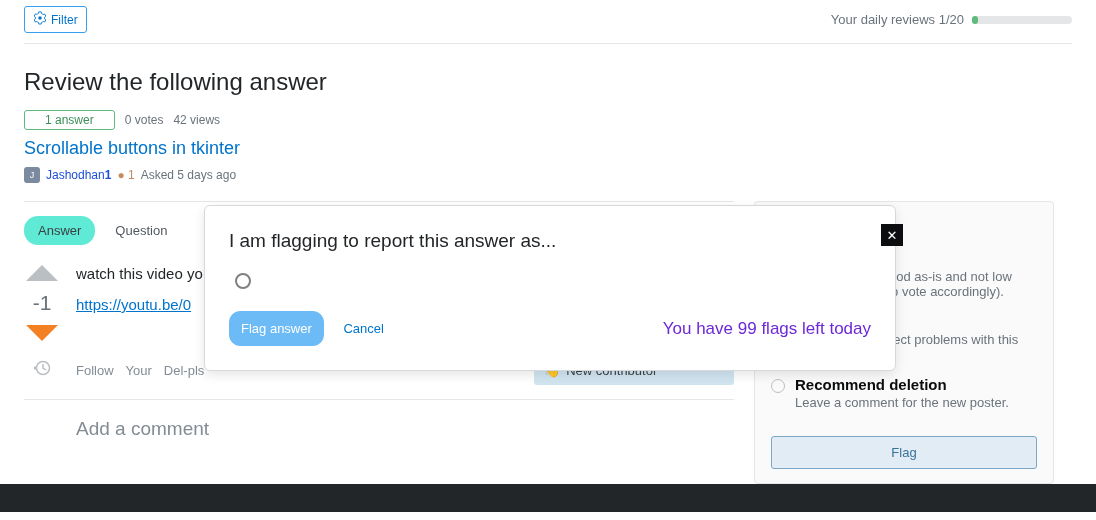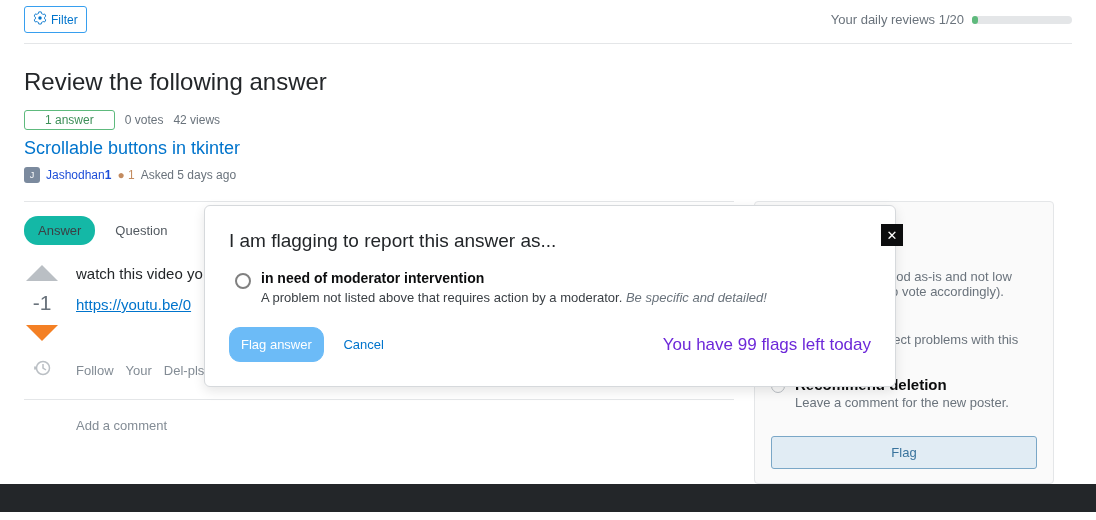--- a/index.html
+++ b/index.html
@@ -123,21 +123,21 @@
     margin-bottom: 20px;
   }
   .tab {
     padding: 7px 14px;
     border-radius: 14px;
     font-size: 13px;
     cursor: pointer;
     color: #525960;
   }
   .tab.active {
-    background: #14b8a6;
+    background: #5eead4;
     color: #3b4045;
   }
   .answer-block {
     display: flex;
     gap: 16px;
     border-bottom: 1px solid #e4e6e8;
     padding-bottom: 18px;
     position: relative;
   }
   .vote-col {
@@ -195,21 +195,21 @@
     background: linear-gradient(135deg,#b02020,#5a0a0a);
     border-radius: 3px;
     color: #fff;
     font-size: 16px;
     font-weight: bold;
     display: flex; align-items: center; justify-content: center;
     font-style: italic;
   }
   .uc-name { color: #0074cc; font-size: 13px; }
   .uc-rep { font-size: 12px; }
-  .add-comment { color: #838c95; font-size: 13px; margin: 18px 0 28px 52px; cursor: pointer;}
+  .add-comment { color: #838c95; font-size: 19px; margin: 18px 0 28px 52px; cursor: pointer;}
   
   .sidebar h3 { margin: 0 0 14px; font-size: 17px; font-weight: 400; color: #232629;}
   .radio-row { display: flex; gap: 10px; margin-bottom: 14px; }
   .radio-circle {
     width: 14px; height: 14px;
     border: 1px solid #babfc4;
     border-radius: 50%;
     margin-top: 3px;
     flex-shrink: 0;
     cursor: pointer;
@@ -399,26 +399,20 @@
       </div>
       <button class="skip-btn">Flag</button>
     </div>
   </div>
 
   <div class="modal">
     <div class="modal-close">✕</div>
     <h2>I am flagging to report this answer as...</h2>
     <div class="radio-row" style="margin-left:6px;">
       <div class="radio-circle"></div>
-      <div>
-        <div class="opt-title">in need of moderator intervention</div>
-        <div class="opt-desc">
-          <span>A problem not listed above that requires action by a moderator. </span><em>Be specific and detailed!</em>
-        </div>
-      </div>
     </div>
     <div class="modal-foot">
       <div>
         <button class="btn-primary">Flag answer</button>
         <span class="btn-link-cancel">Cancel</span>
       </div>
       <div class="flags-left">You have 99 flags left today</div>
     </div>
   </div>
 

